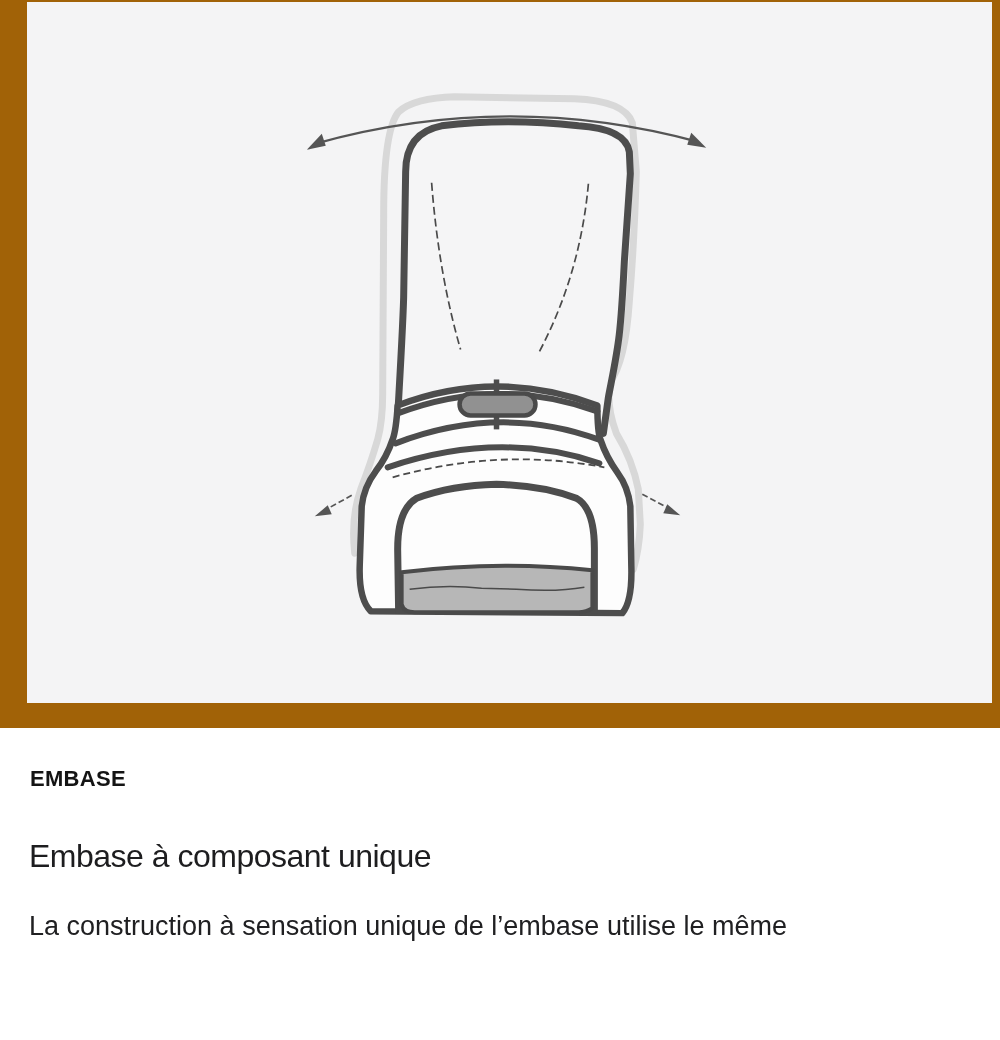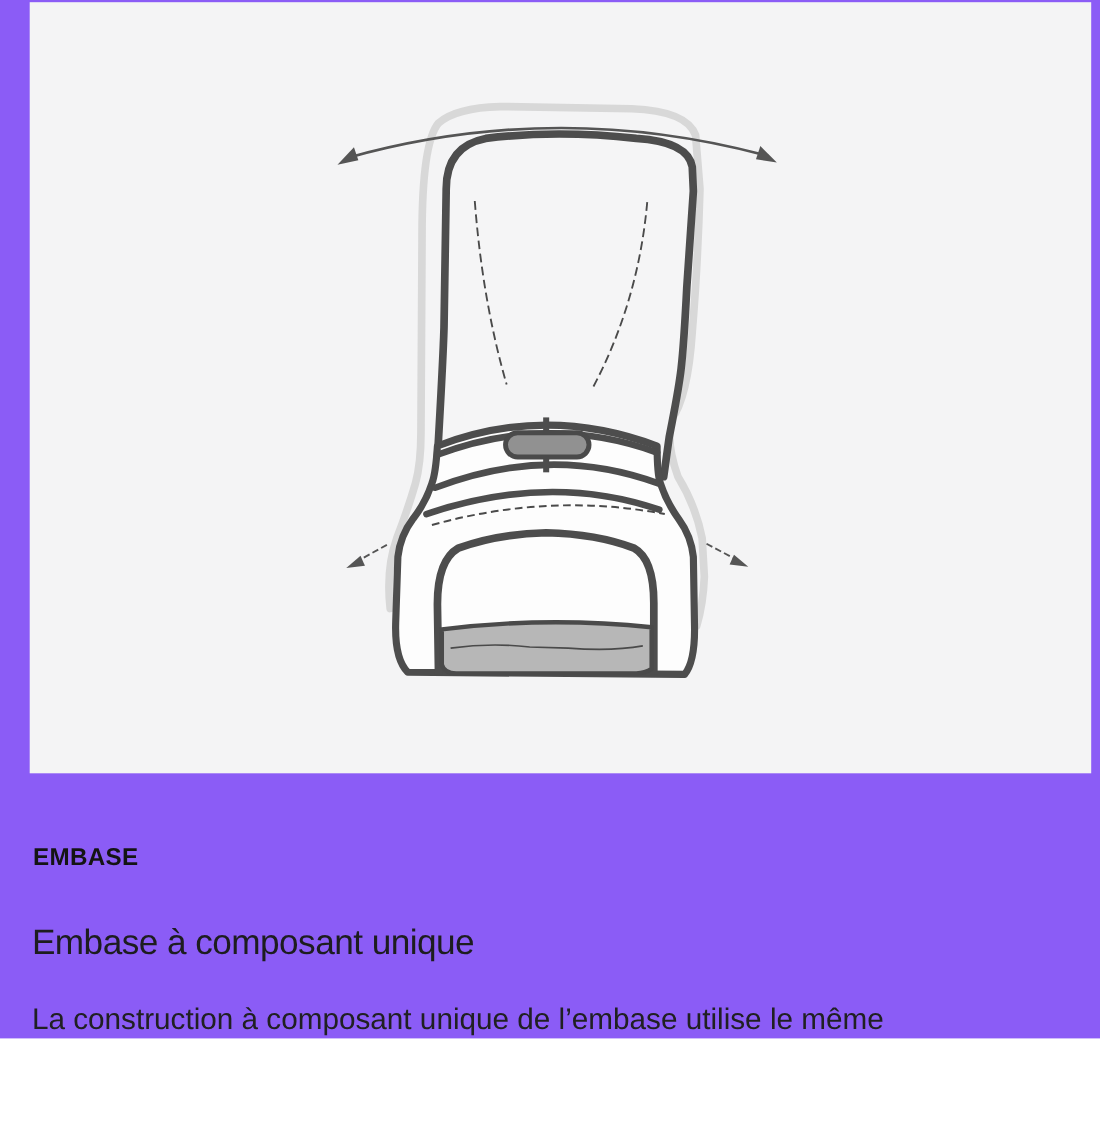--- a/index.html
+++ b/index.html
@@ -1,17 +1,17 @@
 <!DOCTYPE html>
 <html><head>
 <meta charset="utf-8">
 <style>
   html,body{margin:0;padding:0;background:#ffffff;width:1000px;height:1040px;overflow:hidden;
     font-family:"Liberation Sans","DejaVu Sans",sans-serif;-webkit-font-smoothing:antialiased;}
-  .page{position:relative;width:1000px;height:944px;background:#8b5cf6;}
+  .page{position:relative;width:1000px;height:728px;background:#a16207;}
   .panel{position:absolute;left:27px;top:2px;width:965px;height:701px;background:#f4f4f5;margin:0;}
   .panel svg{display:block;width:100%;height:100%;}
   .eyebrow{position:absolute;left:30px;top:766px;font-size:22px;font-weight:700;color:#141414;
     letter-spacing:.3px;line-height:1.2;}
   .heading{position:absolute;left:29px;top:837px;margin:0;font-size:32px;font-weight:400;
     color:#1d1d1f;letter-spacing:-0.5px;line-height:1.2;}
   .bodycopy{position:absolute;left:29px;top:904px;width:950px;margin:0;font-size:27px;
     font-weight:400;color:#202022;letter-spacing:0;}
   .bodycopy .line{display:block;line-height:44px;white-space:nowrap;}
 </style>
@@ -65,16 +65,16 @@
         <polygon points="654,514 641,503 637,512" stroke="none"></polygon>
       </g>
     </svg>
   </figure>
 
   <div class="eyebrow">EMBASE</div>
 
   <h1 class="heading">Embase à composant unique</h1>
 
   <p class="bodycopy">
-    <span class="line">La construction à composant unique de l’embase utilise le même</span>
+    <span class="line">La construction à sensation unique de l’embase utilise le même</span>
   </p>
 
 </div>
 
 </body></html>

